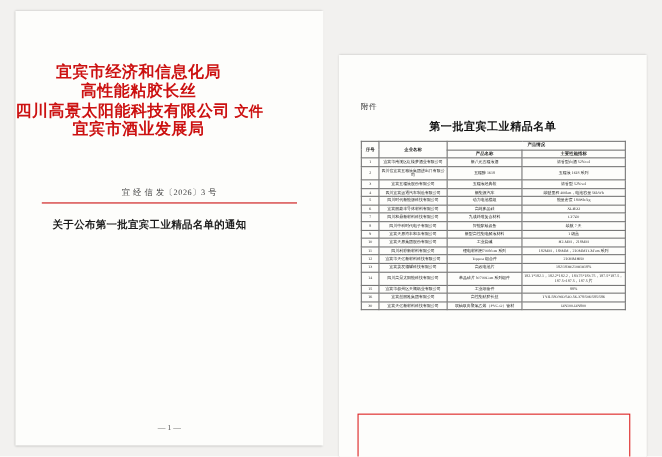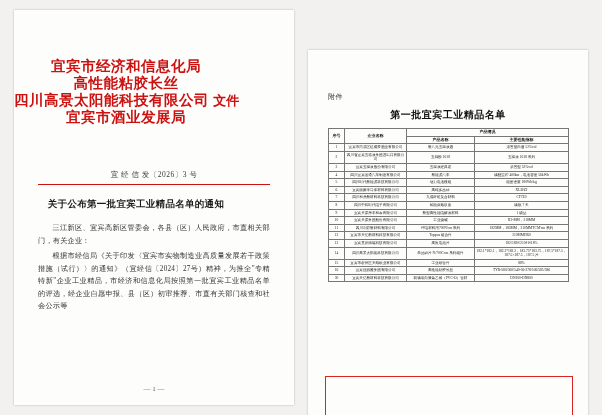--- a/index.html
+++ b/index.html
@@ -192,25 +192,20 @@
         <span class="doc-word">文件</span>
       </div>
       <div class="hdr-line">宜宾市酒业发展局</div>
     </div>
 
     <div class="doc-number">宜 经 信 发〔2026〕3 号</div>
     <div class="red-rule"></div>
 
     <div class="doc-title">关于公布第一批宜宾工业精品名单的通知</div>
 
-    <div class="body-text">
-      <p>三江新区、宜宾高新区管委会，各县（区）人民政府，市直相关部门，有关企业：</p>
-      <p>根据市经信局《关于印发〈宜宾市实物制造业高质量发展若干政策措施（试行）〉的通知》（宜经信〔2024〕27号）精神，为推全"专精特新"企业工业精品，市经济和信息化局按照第一批宜宾工业精品名单的评选，经企业自愿申报、县（区）初审推荐、市直有关部门核查和社会公示等</p>
-      <p></p>
-    </div>
 
     <div class="page-foot">— 1 —</div>
   </div>
 
   <div class="doc-right">
     <div class="attach-label">附件</div>
     <div class="list-title">第一批宜宾工业精品名单</div>
 
     <table class="catalog">
       <colgroup>

